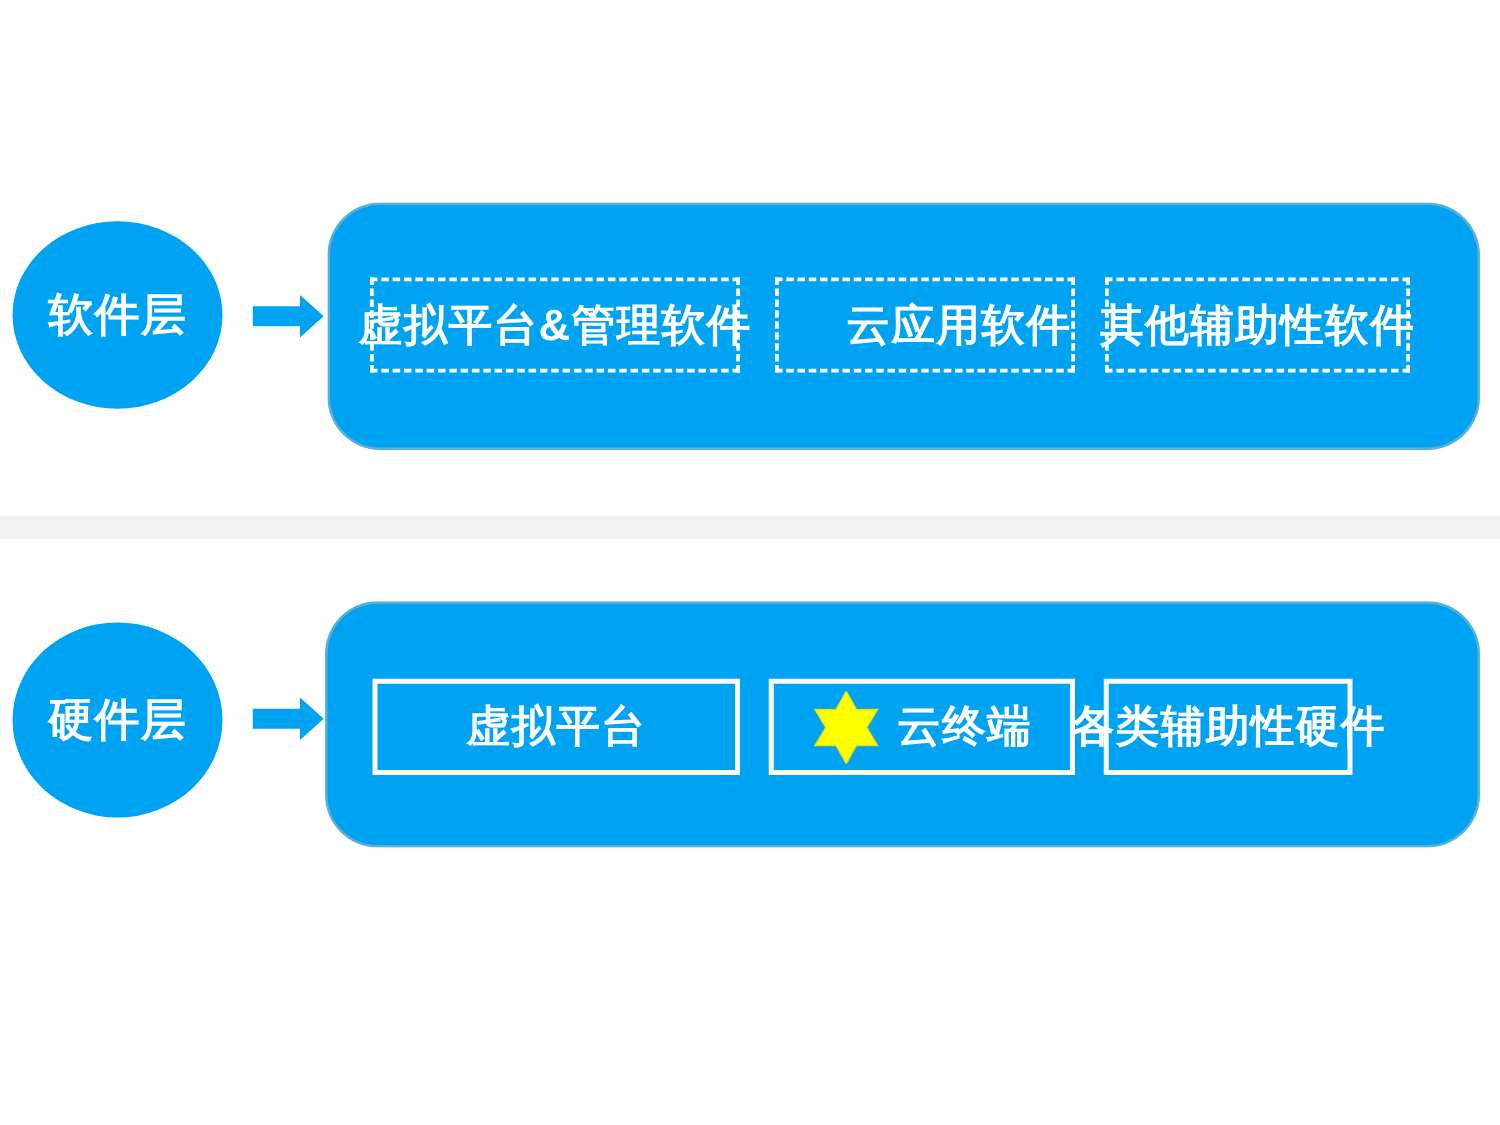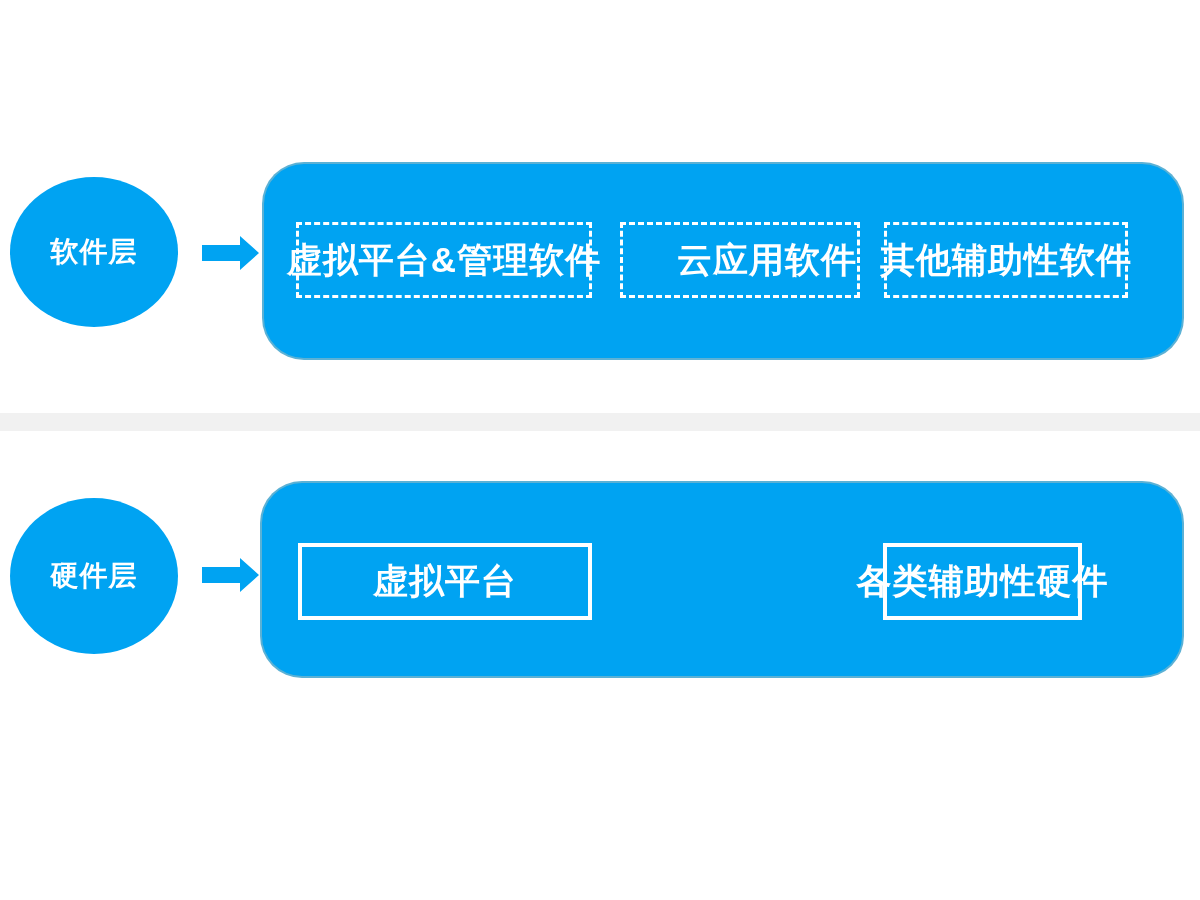--- a/index.html
+++ b/index.html
@@ -9,21 +9,21 @@
   .canvas { position: absolute; top: 0; left: 0; width: 1200px; height: 900px; }
 
   .divider-band {
     position: absolute; left: 0; top: 413px; width: 1200px; height: 18px;
     background: #f1f1f1;
   }
 
   .layer-circle {
     position: absolute; border-radius: 50%;
     display: flex; align-items: center; justify-content: center;
-    color: #ffffff; font-size: 28px; font-weight: 700; letter-spacing: 1px;
+    color: #ffffff; font-size: 36px; font-weight: 700; letter-spacing: 1px;
   }
   .circle-software { left: 10px; top: 177px; width: 168px; height: 150px; }
   .circle-hardware { left: 10px; top: 498px; width: 168px; height: 156px; }
 
   .arrow { position: absolute; width: 57px; height: 34px; }
   .arrow-software { left: 202px; top: 236px; }
   .arrow-hardware { left: 202px; top: 558px; }
 
   .layer-panel {
     position: absolute; border-radius: 42px;
@@ -84,17 +84,23 @@
 
   <svg class="arrow arrow-hardware" viewBox="0 0 57 34">
     <polygon points="0,9 38,9 38,0 57,17 38,34 38,25 0,25" fill="#00a3f2"></polygon>
   </svg>
 
   <div class="layer-panel panel-hardware" style="background: rgb(0, 163, 242);"></div>
 
   <div class="item-box box-solid hw-box-1">
     <span>虚拟平台</span>
   </div>
+  <div class="item-box box-solid hw-box-2">
+    <svg class="star-icon" viewBox="0 0 54 58">
+      <polygon points="27,0 35.25,14.71 52.11,14.5 43.5,29 52.11,43.5 35.25,43.29 27,58 18.75,43.29 1.89,43.5 10.5,29 1.89,14.5 18.75,14.71" fill="#ffff00" stroke="#e8e400" stroke-width="1"></polygon>
+    </svg>
+    <span>云终端</span>
+  </div>
   <div class="item-box box-solid hw-box-3">
     <span>各类辅助性硬件</span>
   </div>
 
 </div>
 
 </body></html>

